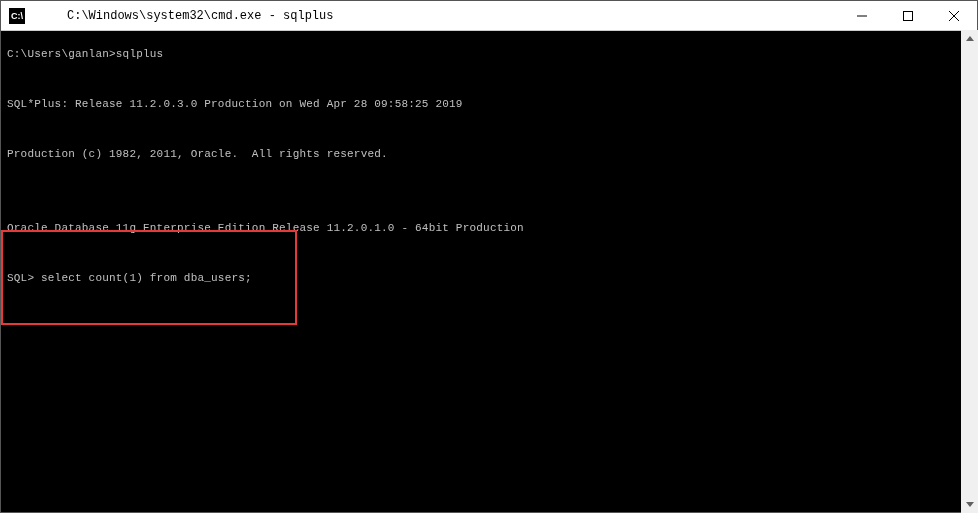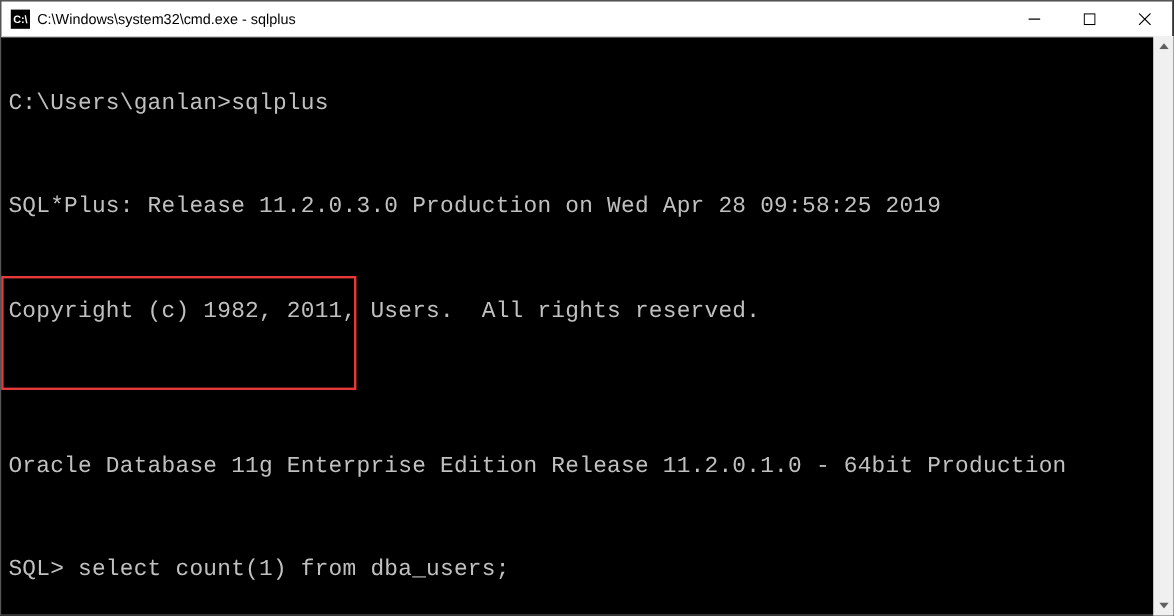--- a/index.html
+++ b/index.html
@@ -29,41 +29,42 @@
       background: #000;
       color: #fff;
       font-size: 9px;
       font-weight: bold;
       font-family: sans-serif;
     }
     .titlebar-title {
       flex: 1;
       font-size: 12px;
       color: #000;
-      font-family: Liberation Sans, sans-serif;
+      font-family: Liberation Mono, monospace;
+      margin-left: 36px;
     }
     .win-controls {
       display: flex;
       height: 100%;
     }
     .win-btn {
       width: 46px;
       height: 100%;
       display: flex;
       align-items: center;
       justify-content: center;
       font-size: 12px;
       color: #000;
       cursor: default;
     }
     .win-btn svg { display: block; }
     .terminal {
-      padding: 23px 6px;
+      padding: 4px 6px;
       color: #c0c0c0;
-      font-size: 19px;
+      font-size: 11px;
       line-height: 1.15;
       letter-spacing: 0.2px;
       white-space: pre;
       position: relative;
       height: calc(100% - 30px);
     }
     .scrollbar {
       position: absolute;
       right: 0;
       top: 30px;
@@ -117,21 +118,21 @@
         </svg>
     </div>
   </div>
 </div>
 
 <div class="terminal">
 <div class="line">C:\Users\ganlan&gt;sqlplus</div>
 <div class="line"></div>
 <div class="line">SQL*Plus: Release 11.2.0.3.0 Production on Wed Apr 28 09:58:25 2019</div>
 <div class="line"></div>
-<div class="line">Copyright (c) 1982, 2011, Users.  All rights reserved.</div>
+<div class="line">Production (c) 1982, 2011, Oracle.  All rights reserved.</div>
 <div class="line"></div>
 <div class="line"></div>
 <div class="line">Oracle Database 11g Enterprise Edition Release 11.2.0.1.0 - 64bit Production</div>
 <div class="line"></div>
 <div class="line">SQL&gt; select count(1) from dba_users;</div>
 <div class="line"></div>
 
 
 
 

